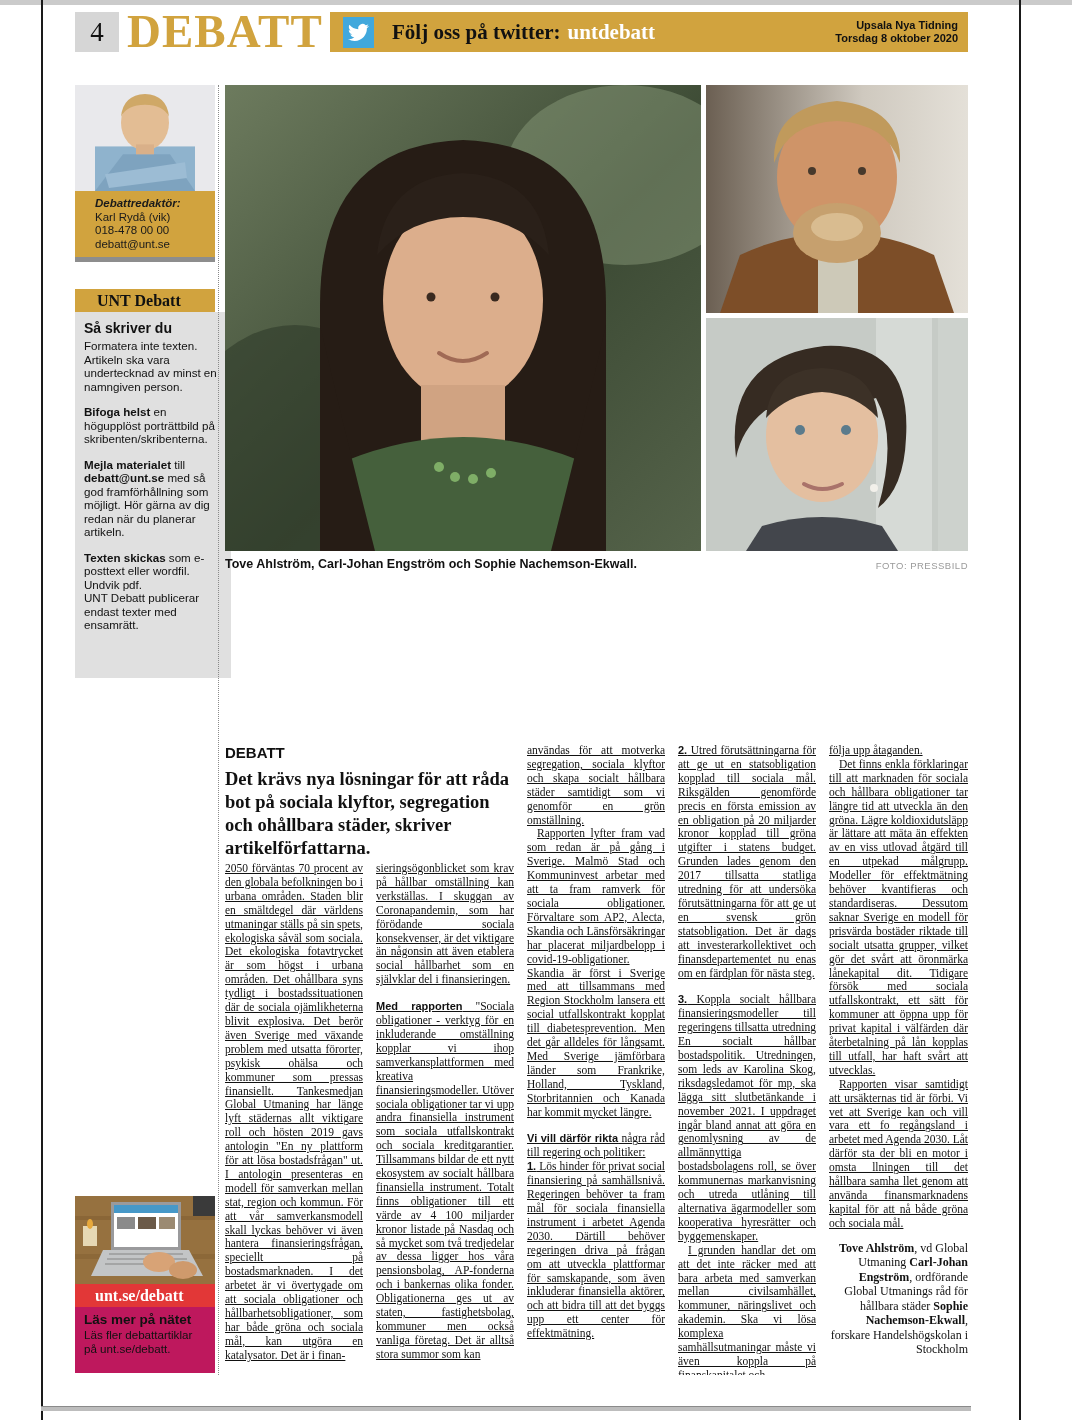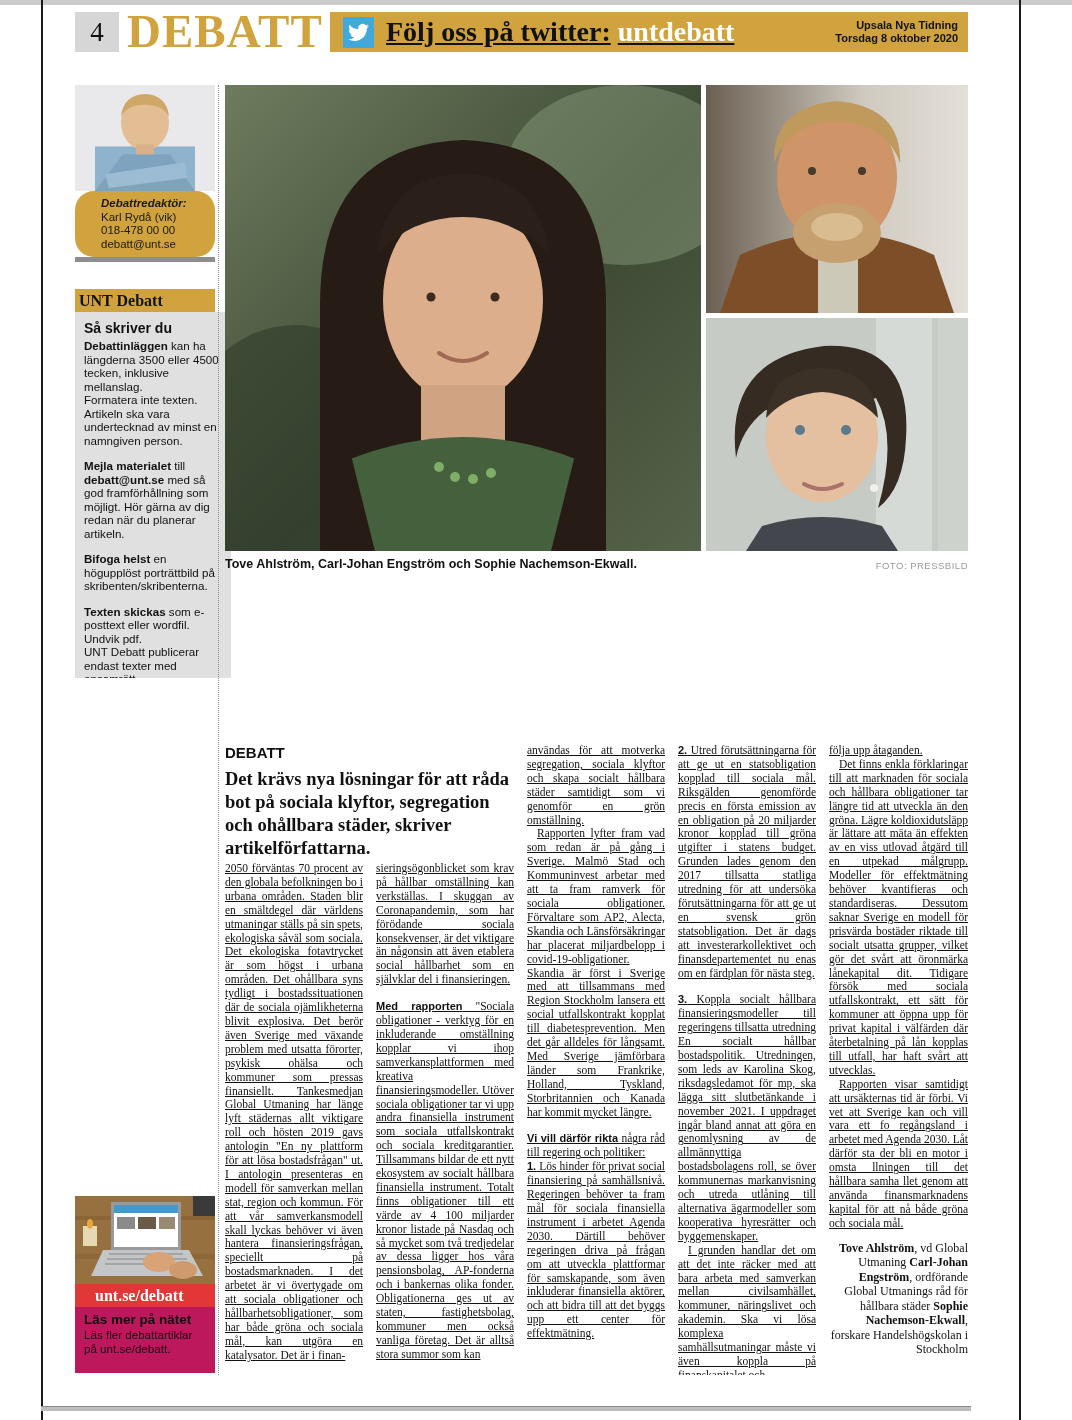--- a/index.html
+++ b/index.html
@@ -12,34 +12,34 @@
 
   
   .pagenum{position:absolute;left:75px;top:12px;width:44px;height:40px;background:#d6d6d6;
            font-size:27px;line-height:40px;text-align:center;}
   .section-title{position:absolute;left:127px;top:4px;font-size:47px;font-weight:bold;
            letter-spacing:1px;color:#d1a33e;font-family:"Liberation Serif",serif;}
   .gold-bar{position:absolute;left:330px;top:12px;width:638px;height:40px;background:#d1a33e;
            display:flex;align-items:center;}
   .tw-sq{width:31px;height:31px;background:#41a8dc;margin-left:13px;display:flex;
            align-items:center;justify-content:center;flex:0 0 auto;}
-  .tw-text{margin-left:12px;font-weight:bold;font-size:28px;white-space:nowrap;text-decoration:underline;}
+  .tw-text{margin-left:18px;font-weight:bold;font-size:21px;white-space:nowrap;}
   .tw-text .handle{color:#fff;margin-left:7px;}
   .issue{margin-left:auto;padding-right:10px;text-align:right;
          font-family:"Liberation Sans",sans-serif;font-weight:bold;font-size:11px;line-height:13px;}
 
   
   .karl-photo{position:absolute;left:75px;top:85px;width:140px;height:106px;}
   .editor-box{position:absolute;left:75px;top:191px;width:140px;height:66px;background:#d1a33e;
-         box-sizing:border-box;padding:6px 26px;font-family:"Liberation Sans",sans-serif;
-         font-size:11.5px;line-height:13.5px;color:#1a1a1a;border-radius:19px;}
+         box-sizing:border-box;padding:6px 20px;font-family:"Liberation Sans",sans-serif;
+         font-size:11.5px;line-height:13.5px;color:#1a1a1a;}
   .editor-box .role{font-weight:bold;font-style:italic;}
   .gray-divider{position:absolute;left:75px;top:257px;width:140px;height:5px;background:#8d8d8d;}
   .untdebatt-bar{position:absolute;left:75px;top:289px;width:140px;height:23px;background:#d1a33e;
-         box-sizing:border-box;padding-left:4px;font-weight:bold;font-size:16px;line-height:23px;}
+         box-sizing:border-box;padding-left:22px;font-weight:bold;font-size:16px;line-height:23px;}
   .howto-box{position:absolute;left:75px;top:312px;width:156px;height:366px;background:#e0e0e0;
          box-sizing:border-box;padding:8px 9px;font-family:"Liberation Sans",sans-serif;
          font-size:11.6px;line-height:13.5px;overflow:hidden;}
   .howto-box h3{margin:0 0 3px 0;font-size:14px;line-height:16px;}
   .howto-box p{margin:0;}
   .howto-box p.gap{margin-top:12px;}
   .laptop-photo{position:absolute;left:75px;top:1196px;width:140px;height:88px;}
   .web-red-bar{position:absolute;left:75px;top:1284px;width:140px;height:23px;background:#e23737;
          box-sizing:border-box;padding-left:20px;color:#fff;font-weight:bold;font-size:16px;line-height:23px;}
   .web-gray-box{position:absolute;left:75px;top:1307px;width:140px;height:66px;background:#be185d;
@@ -119,25 +119,24 @@
   <div class="editor-box">
     <div class="role">Debattredaktör:</div>
     <div>Karl Rydå (vik)</div>
     <div>018-478 00 00</div>
     <div>debatt@unt.se</div>
   </div>
   <div class="gray-divider"></div>
   <div class="untdebatt-bar">UNT Debatt</div>
   <div class="howto-box">
     <h3>Så skriver du</h3>
-    <p><b>Debattinläggen</b><span> kan ha längderna 3500 eller 4500 tecken, inklusive mellanslag.</span></p>
     <p>Formatera inte texten.</p>
     <p>Artikeln ska vara undertecknad av minst en namngiven person.</p>
+    <p class="gap"><b>Bifoga helst</b><span> en högupplöst porträttbild på skribenten/skribenterna.</span></p>
     <p class="gap"><b>Mejla materialet</b><span> till </span><b>debatt@unt.se</b><span> med så god framförhållning som möjligt. Hör gärna av dig redan när du planerar artikeln.</span></p>
-    <p class="gap"><b>Bifoga helst</b><span> en högupplöst porträttbild på skribenten/skribenterna.</span></p>
     <p class="gap"><b>Texten skickas</b><span> som e-posttext eller wordfil. Undvik pdf.</span></p>
     <p>UNT Debatt publicerar endast texter med ensamrätt.</p>
   </div>
 
   <div class="laptop-photo photo">
     <svg viewBox="0 0 140 88" preserveAspectRatio="none">
       <rect width="140" height="88" fill="#96713f"></rect>
       <rect x="0" y="20" width="140" height="4" fill="#7e5c30" opacity=".5"></rect>
       <rect x="0" y="58" width="140" height="5" fill="#7e5c30" opacity=".4"></rect>
       <rect x="118" y="0" width="22" height="20" fill="#3a3a3a"></rect>

